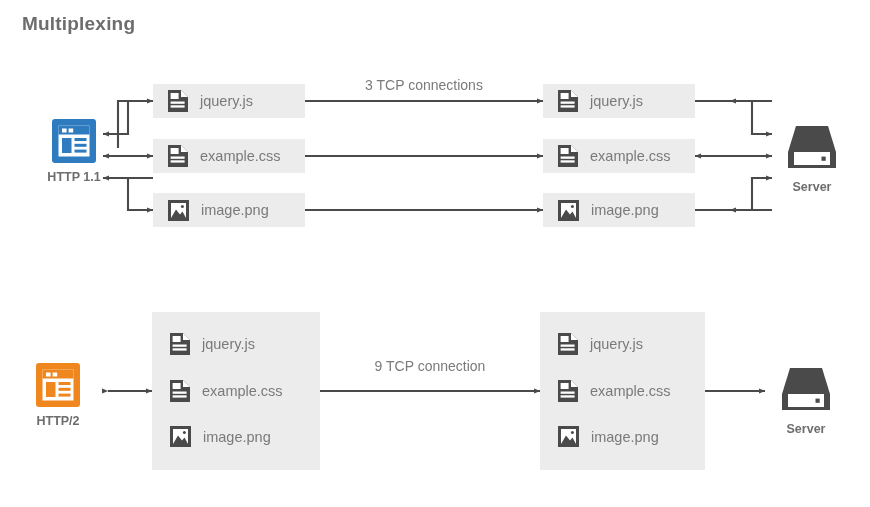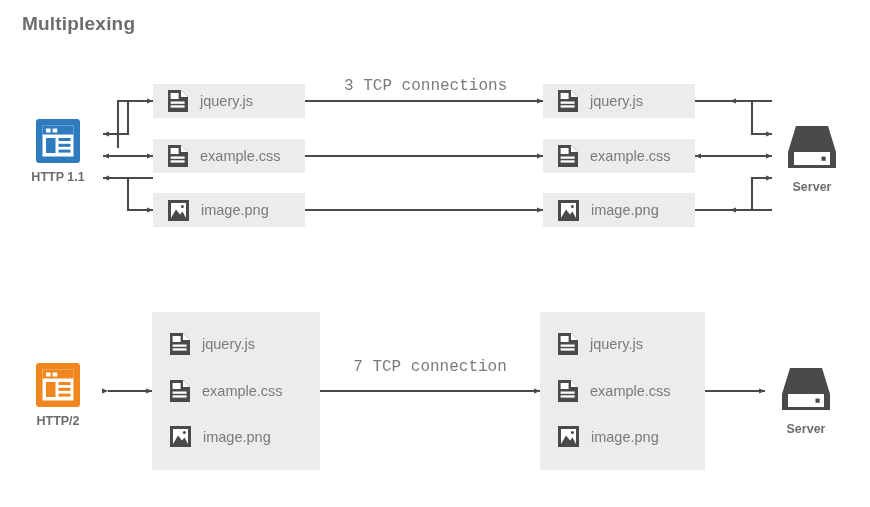--- a/index.html
+++ b/index.html
@@ -45,21 +45,21 @@
   .panel .prow{
     position:absolute;display:flex;align-items:center;
   }
   .panel .prow .ficon{flex:0 0 auto;display:block;}
   .panel .prow .fname{
     margin-left:11px;font-size:14.5px;color:#7a7a7a;white-space:nowrap;
   }
 
   .connlabel{
     position:absolute;
-    font-size:16px;color:#7a7a7a;white-space:nowrap;text-align:center;font-family:Liberation Mono, monospace;
+    font-size:14px;color:#7a7a7a;white-space:nowrap;text-align:center;
   }
 
   svg.lines{position:absolute;left:0;top:0;width:870px;height:507px;
             pointer-events:none;overflow:visible;}
 </style>
 </head>
 <body>
 
 <div id="stage">
 
@@ -93,21 +93,21 @@
       <path d="M772,156 L695,156" marker-end="url(#ah)"></path>
       <path d="M695,210 L752,210 L752,178 L772,178" marker-end="url(#ah)"></path>
       <path d="M772,210 L730,210" marker-end="url(#ah)"></path>
 
       <path d="M108,391 L152,391" marker-end="url(#ah)" marker-start="url(#ah)"></path>
       <path d="M320,391 L540,391" marker-end="url(#ah)" marker-start="url(#ah)"></path>
       <path d="M705,391 L765,391" marker-end="url(#ah)" marker-start="url(#ah)"></path>
     </g>
   </svg>
 
-  <div class="endpoint" style="left:12px;top:118px;">
+  <div class="endpoint" style="left:28px;top:118px;">
     <svg class="glyph" width="46" height="46" viewBox="0 0 46 46">
       <rect x="1" y="1" width="44" height="44" rx="3" fill="#2E7CBF"></rect>
       <rect x="7.5" y="7.5" width="31" height="31" fill="#FFFFFF"></rect>
       <rect x="7.5" y="7.5" width="31" height="9" fill="#2E7CBF"></rect>
       <rect x="11" y="10.5" width="4.6" height="4" fill="#FFFFFF"></rect>
       <rect x="17.6" y="10.5" width="4.6" height="4" fill="#FFFFFF"></rect>
       <rect x="11" y="20" width="9.5" height="15" fill="#2E7CBF"></rect>
       <rect x="23.5" y="20" width="12" height="3" fill="#2E7CBF"></rect>
       <rect x="23.5" y="25.8" width="12" height="3" fill="#2E7CBF"></rect>
       <rect x="23.5" y="31.6" width="12" height="3" fill="#2E7CBF"></rect>
@@ -230,21 +230,21 @@
       <svg class="ficon" width="23" height="23" viewBox="0 0 23 23">
         <rect x="1" y="1" width="21" height="21" fill="#4A4A4A"></rect>
         <rect x="4" y="4" width="15" height="15" fill="#FFFFFF"></rect>
         <circle cx="15.4" cy="7.6" r="1.5" fill="#4A4A4A"></circle>
         <path d="M4,19 L9,10.5 L13,15.5 L15.5,12.5 L19,19 Z" fill="#4A4A4A"></path>
       </svg>
       <span class="fname">image.png</span>
     </div>
   </div>
 
-  <div class="connlabel" style="left:350px;top:358px;width:160px;">7 TCP connection</div>
+  <div class="connlabel" style="left:350px;top:358px;width:160px;">9 TCP connection</div>
 
   <div class="panel" style="left:540px;top:312px;width:165px;height:158px;">
     <div class="prow" style="left:17px;top:20px;">
       <svg class="ficon" width="22" height="24" viewBox="0 0 22 24">
         <path d="M1,1 H14 L21,8 V23 H1 Z" fill="#4A4A4A"></path>
         <path d="M14,1 L21,8 H14 Z" fill="#FFFFFF"></path>
         <rect x="3.6" y="4" width="8" height="6" fill="#FFFFFF"></rect>
         <rect x="3.6" y="12.5" width="14" height="2.3" fill="#FFFFFF"></rect>
         <rect x="3.6" y="16.3" width="14" height="2.3" fill="#FFFFFF"></rect>
       </svg>

